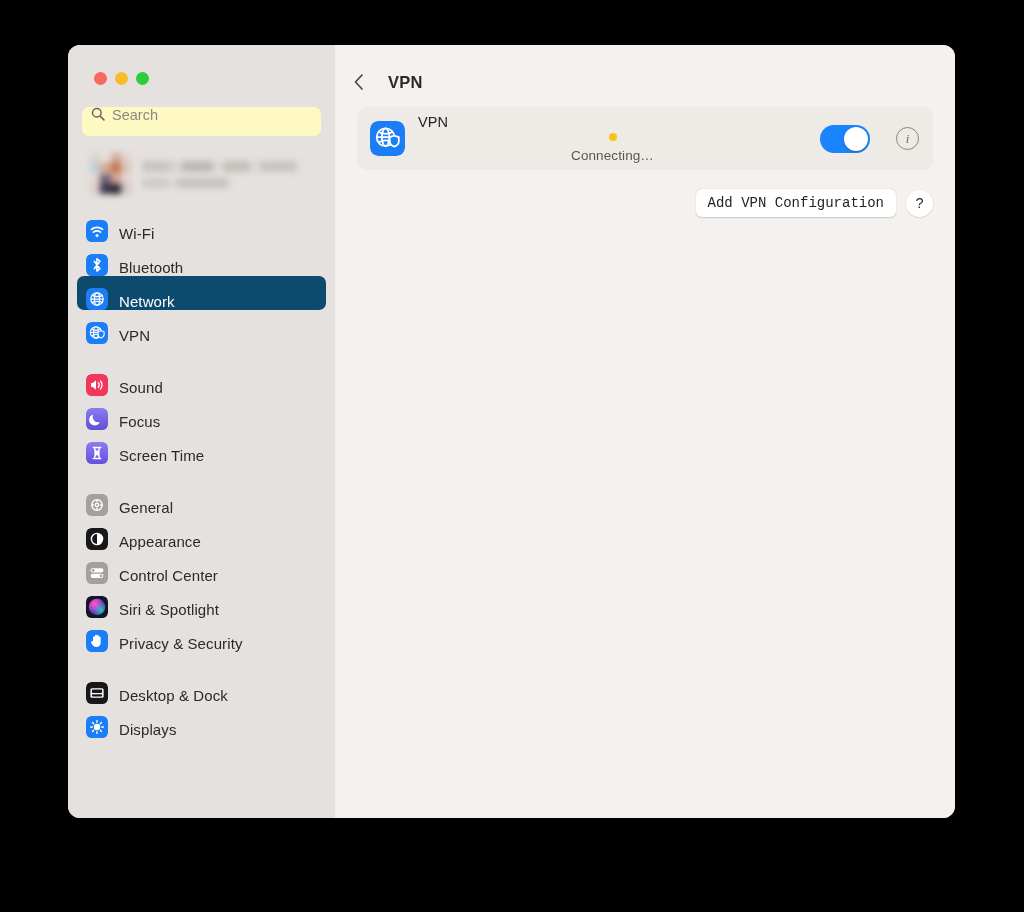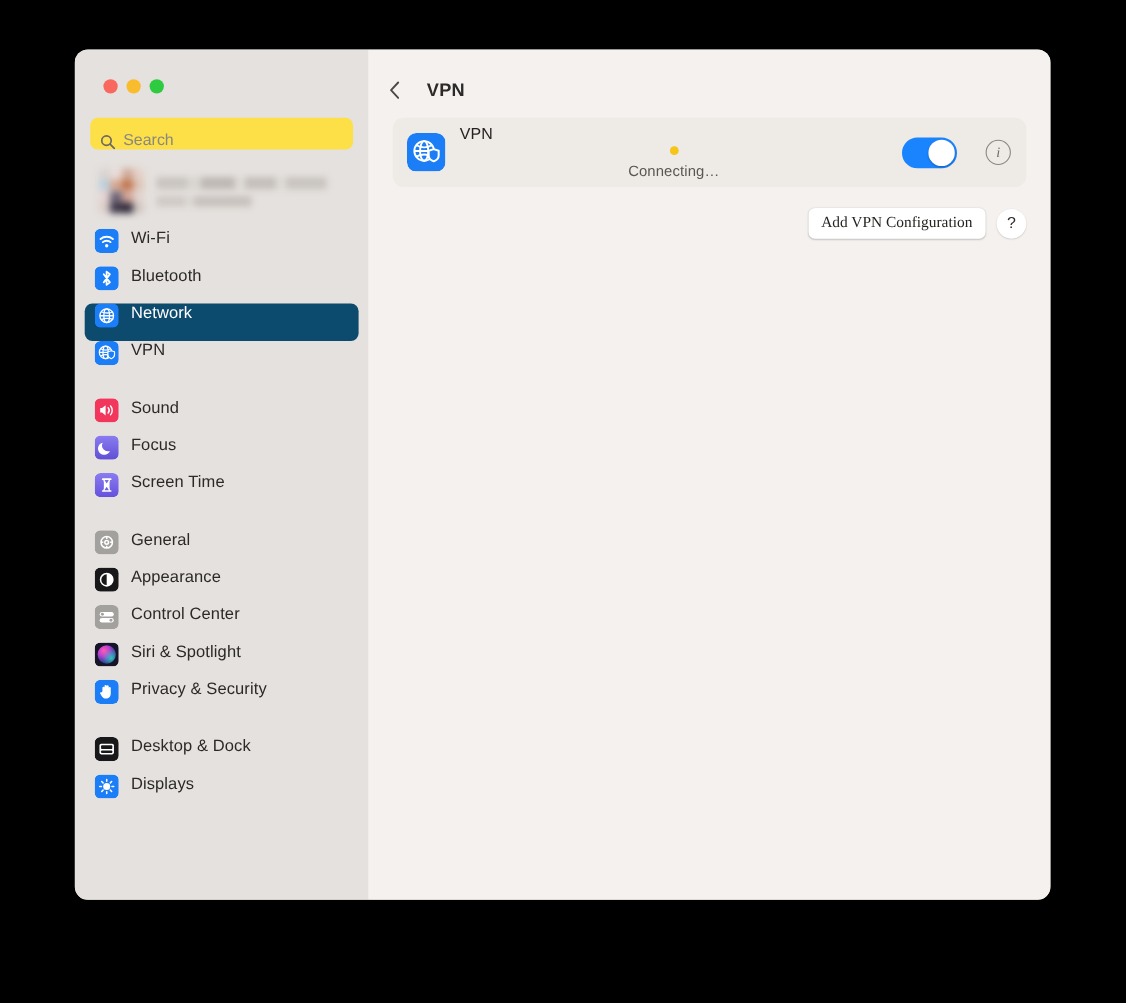--- a/index.html
+++ b/index.html
@@ -43,24 +43,24 @@
   }
   .tl { width: 13px; height: 13px; border-radius: 50%; display: block; }
   .tl.red { background: #f9685f; }
   .tl.yellow { background: #f9bc2d; }
   .tl.green { background: #2ecb41; }
 
   
   .search-wrap { padding: 22px 14px 0 14px; }
   .search-field {
     height: 29px;
-    background: #fde047;
+    background: #fef9c3;
     border-radius: 7px;
     display: flex;
-    align-items: flex-end;
+    align-items: flex-start;
     padding: 0 9px;
     gap: 7px;
   }
   .search-field .magnifier { width: 14px; height: 14px; flex: 0 0 14px; display: block; }
   .search-input {
     border: none; outline: none; background: transparent;
     font-family: "Liberation Sans", sans-serif;
     font-size: 14.5px; color: #3a3a3a; width: 100%;
   }
   .search-input::placeholder { color: #8a8781; }
@@ -93,21 +93,21 @@
   .redact.l2 {
     width: 87px; height: 10px;
     background: linear-gradient(90deg,#cfcac6 0 30%, #dcd8d4 30% 40%, #c7c2be 40% 100%);
   }
 
   
   .nav { padding: 10px 9px 0 9px; }
   .nav-group { margin-bottom: 18px; }
   .nav-group:last-child { margin-bottom: 0; }
   .nav-item {
-    display: flex; align-items: flex-start; gap: 11px;
+    display: flex; align-items: flex-end; gap: 11px;
     height: 34px; padding: 0 9px; border-radius: 7px;
     cursor: default;
   }
   .nav-item.selected { background: #0c4a6e; }
   .nav-item .label {
     font-size: 15px; color: #2b2a28; letter-spacing: 0.1px; white-space: nowrap;
   }
   .nav-item.selected .label { color: #ffffff; }
   .app-icon {
     width: 22px; height: 22px; flex: 0 0 22px; border-radius: 5.2px;
@@ -166,21 +166,21 @@
     font-style: italic; cursor: default;
   }
 
   .action-row {
     display: flex; align-items: center; justify-content: flex-end;
     gap: 10px; padding-top: 19px;
   }
   .btn-add {
     background: #ffffff; border: none; border-radius: 6px;
     height: 28px; padding: 0 12px;
-    font-family: Liberation Serif, serif;
+    font-family: Liberation Mono, monospace;
     font-size: 14px; color: #242321;
     box-shadow: 0 0.5px 1.5px rgba(0,0,0,0.18);
     cursor: default; white-space: nowrap;
   }
   .btn-help {
     width: 27px; height: 27px; flex: 0 0 27px; border-radius: 50%;
     background: #ffffff; box-shadow: 0 0.5px 1.5px rgba(0,0,0,0.18);
     display: flex; align-items: center; justify-content: center;
     font-size: 14.5px; color: #2b2a28; cursor: default;
   }

